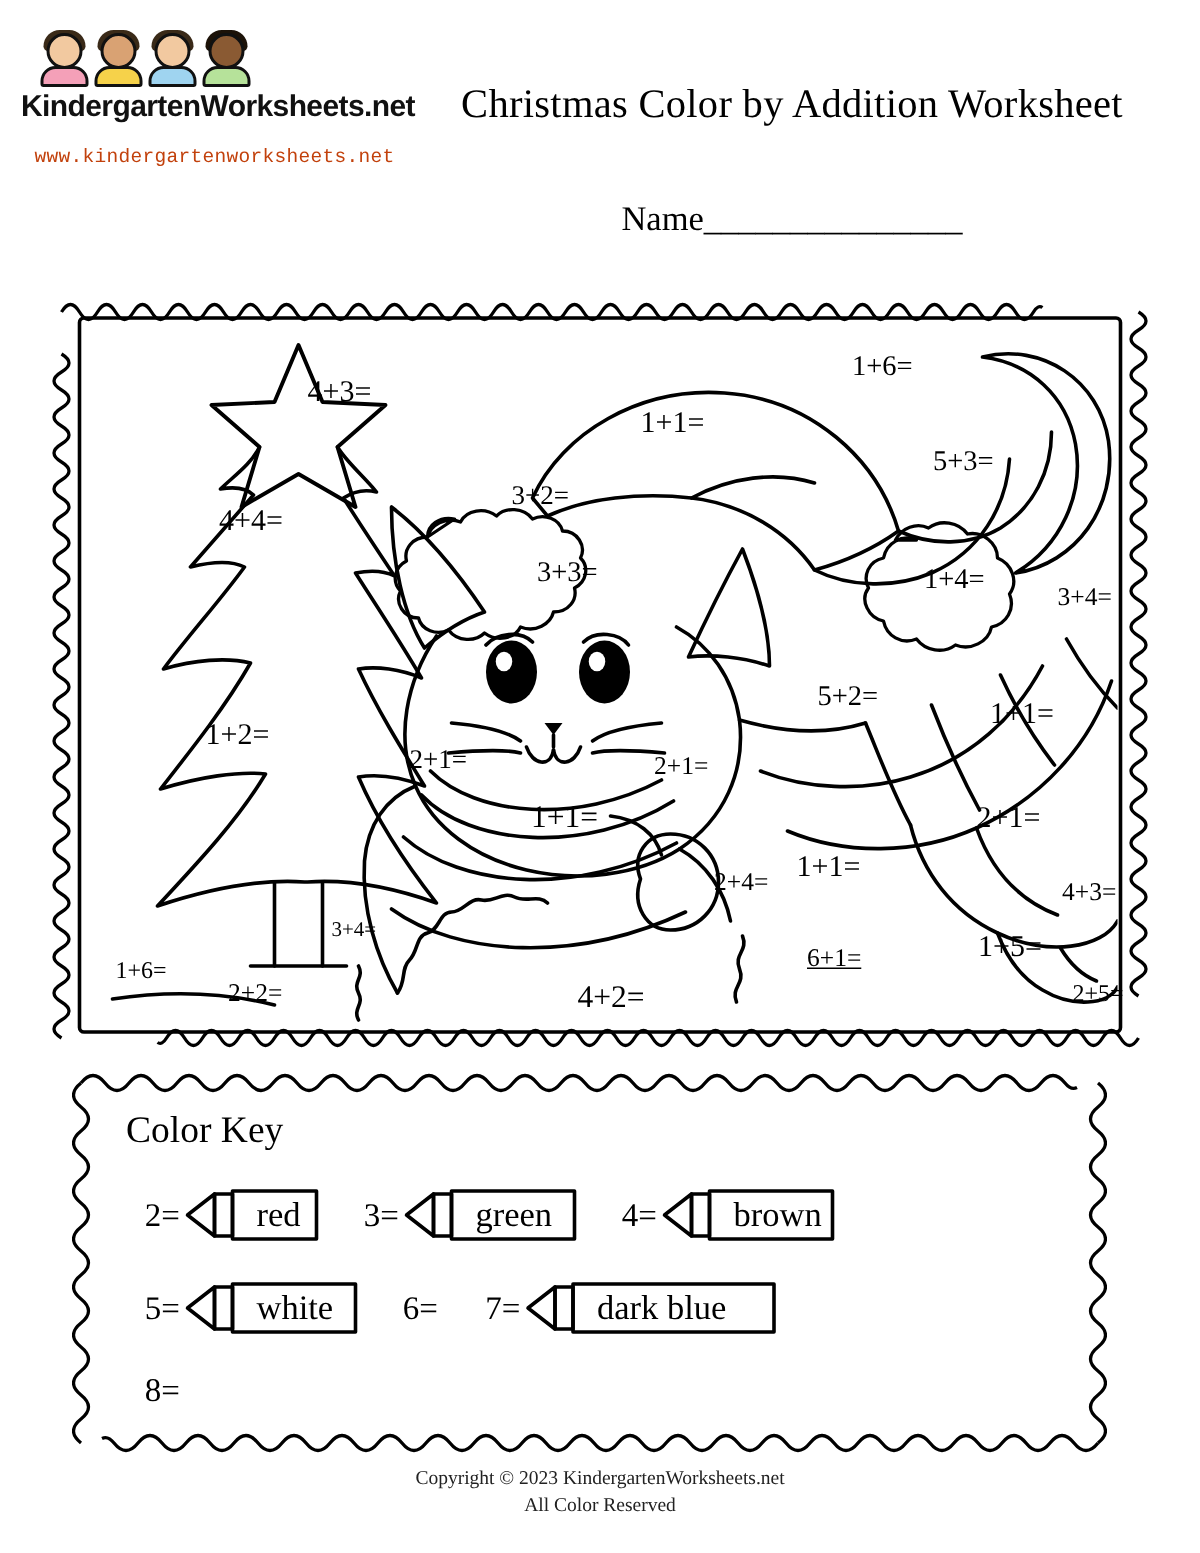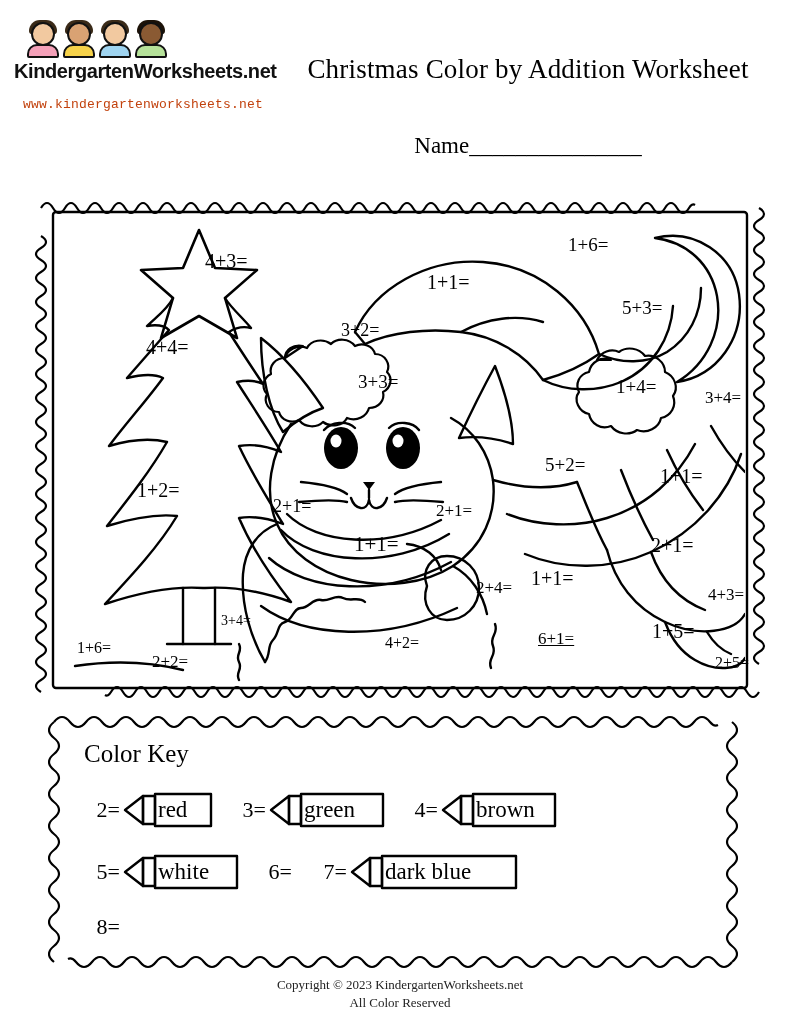--- a/index.html
+++ b/index.html
@@ -178,21 +178,21 @@
   }
   .crayon {
     position: relative;
     height: 40px;
     display: flex;
     align-items: center;
   }
   .crayon svg { display: block; }
   .crayon-label {
     position: absolute;
-    left: 29px;
+    left: 42px;
     top: 0;
     height: 40px;
     display: flex;
     align-items: center;
     font-size: 23px;
     padding-left: 6px;
   }
 
   
   .footer {
@@ -436,21 +436,21 @@
       <div class="eq" style="left: 82px; top: 265px; font-size: 20px;">1+2=</div>
       <div class="eq" style="left: 218px; top: 282px; font-size: 18px;">2+1=</div>
       <div class="eq" style="left: 381px; top: 287px; font-size: 17px;">2+1=</div>
       <div class="eq" style="left: 299px; top: 318px; font-size: 21px;">1+1=</div>
       <div class="eq" style="left: 596px; top: 320px; font-size: 20px;">2+1=</div>
       <div class="eq" style="left: 476px; top: 353px; font-size: 20px;">1+1=</div>
       <div class="eq" style="left: 393px; top: 364px; font-size: 17px; margin-left: 28px;">2+4=</div>
       <div class="eq" style="left: 653px; top: 371px; font-size: 17px;">4+3=</div>
       <div class="eq" style="left: 166px; top: 399px; font-size: 14px;">3+4=</div>
       <div class="eq" style="left: 597px; top: 406px; font-size: 20px;">1+5=</div>
-      <div class="eq" style="left: 330px; top: 420px; font-size: 16px; text-align: right;">4+2=</div>
+      <div class="eq" style="left: 330px; top: 438px; font-size: 21px; text-align: right;">4+2=</div>
       <div class="eq" style="left: 483px; top: 415px; font-size: 17px; text-decoration: underline;">6+1=</div>
       <div class="eq" style="left: 22px; top: 425px; font-size: 16px;">1+6=</div>
       <div class="eq" style="left: 97px; top: 438px; font-size: 17px;">2+2=</div>
       <div class="eq" style="left: 660px; top: 440px; font-size: 16px;">2+5=</div>
     </div>
 </div>
 
 <div class="colorkey">
   <svg width="690" height="260" viewBox="0 0 690 260" style="position:absolute;left:0;top:0">
     <g fill="none" stroke="#000" stroke-width="2.2">

